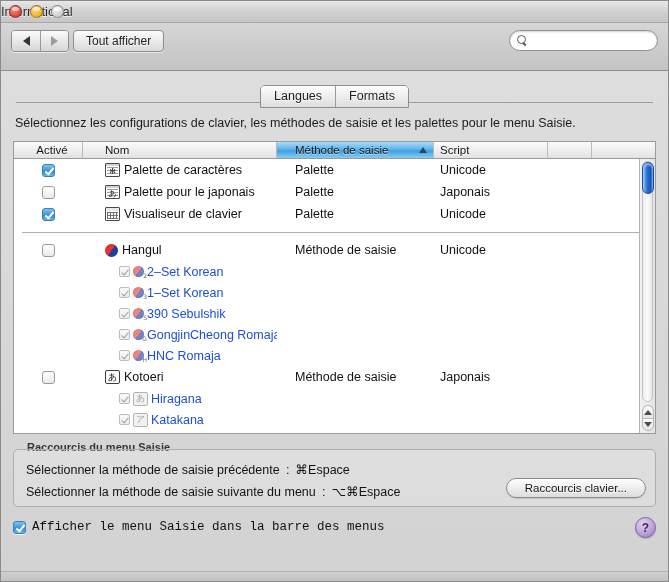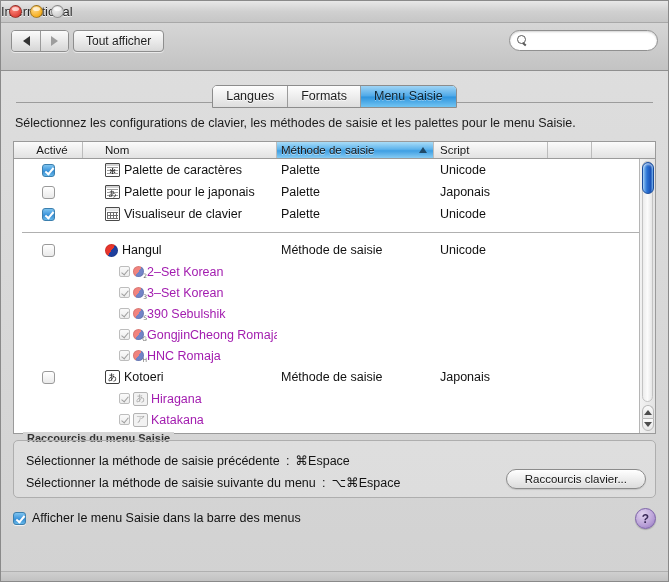--- a/index.html
+++ b/index.html
@@ -182,26 +182,26 @@
   .th.c-script { width: 114px; }
   .th.c-pad1   { width: 44px; }
   .th.c-pad2   { width: 22px; border-right: none; }
 
   .tbody { position: relative; flex: 1; overflow: hidden; background: #fff; }
 
   .row { display: flex; align-items: center; height: 22px; font-size: 12.5px; color: #111; }
   .cell { flex: none; overflow: hidden; white-space: nowrap; }
   .c-active { width: 69px; display: flex; justify-content: center; }
   .c-nom    { width: 194px; display: flex; align-items: center; gap: 4px; padding-left: 22px; }
-  .c-meth   { width: 157px; padding-left: 4px; }
+  .c-meth   { width: 157px; padding-left: 18px; }
   .c-script { width: 114px; padding-left: 6px; }
 
   .row.sub .c-nom { padding-left: 36px; gap: 3px; }
   .row.sub { height: 21px; }
-  .row.sub .label { color: #a21caf; }
+  .row.sub .label { color: #1d4ed8; }
 
   
   .cbx {
     width: 13px; height: 13px; flex: none;
     border: 1px solid #9a9a9a; border-radius: 3px;
     background: linear-gradient(to bottom, #ffffff, #eaeaea);
     box-shadow: 0 1px 0 rgba(255,255,255,0.7);
     position: relative;
   }
   .cbx.on {
@@ -303,21 +303,21 @@
     background: linear-gradient(to bottom, #fafafa, #e6e6e6);
     border: 1px solid #b8b8b8;
   }
   .sb-arrow.up { border-radius: 6px 6px 0 0; border-bottom: none; }
   .sb-arrow.dn { border-radius: 0 0 6px 6px; }
   .ar { width: 0; height: 0; }
   .ar.u { border-left: 4px solid transparent; border-right: 4px solid transparent; border-bottom: 5px solid #4c4c4c; }
   .ar.d { border-left: 4px solid transparent; border-right: 4px solid transparent; border-top: 5px solid #4c4c4c; }
 
   
-  .groupwrap { position: relative; margin-top: 6px; }
+  .groupwrap { position: relative; margin-top: 15px; }
   .grouptitle {
     position: absolute; left: 10px; top: -8px;
     background: #d5d5d5; padding: 0 4px;
     font-size: 11px; font-weight: bold; color: #333;
   }
   .groupbox {
     border: 1px solid #aeaeae; border-radius: 5px;
     background: rgba(255,255,255,0.22);
     padding: 9px 12px 10px;
     position: relative;
@@ -334,21 +334,21 @@
     font-size: 11.5px; color: #141414;
     border: 1px solid #8b8b8b; border-radius: 10px;
     background: linear-gradient(to bottom, #ffffff, #dcdcdc);
     box-shadow: 0 1px 1px rgba(0,0,0,0.12);
     text-shadow: 0 1px 0 rgba(255,255,255,0.7);
   }
 
   
   .footer { position: relative; margin-top: 13px; display: flex; align-items: center; }
   .footer .cbx { margin-right: 6px; }
-  .footer-label { font-size: 12.5px; color: #121212; }
+  .footer-label { font-size: 12.5px; color: #121212; font-family: Liberation Mono, monospace; }
   .helpbtn {
     position: absolute; right: 0; top: -3px;
     width: 21px; height: 21px; border-radius: 50%;
     background: radial-gradient(circle at 36% 28%, #e2d4ef, #b79ed6 62%, #8f72bd);
     border: 1px solid #7c62a8;
     display: flex; align-items: center; justify-content: center;
     font-size: 12px; color: #3a2a58; font-weight: bold;
     box-shadow: 0 1px 1px rgba(0,0,0,0.2);
   }
   .bottomstrip {
@@ -387,21 +387,20 @@
     </div>
   </div>
 
   <div class="content">
 
     <div class="tabstrip">
       <div class="tabline"></div>
       <div class="tabs">
         <div class="tab">Langues</div>
         <div class="tab">Formats</div>
-        <div class="tab active">Menu Saisie</div>
       </div>
     </div>
 
     <div class="desc">Sélectionnez les configurations de clavier, les méthodes de saisie et les palettes pour le menu Saisie.</div>
 
     <div class="tablebox">
       <div class="thead">
         <div class="th c-active">Activé</div>
         <div class="th c-nom">Nom</div>
         <div class="th c-meth sorted">
@@ -479,21 +478,21 @@
             <span class="label">2–Set Korean</span>
           </div>
         </div>
         <div class="row sub">
           <div class="cell c-active"></div>
           <div class="cell c-nom">
             <span class="cbx sm dim"></span>
             <span class="icn taeguk small">
               <span class="badge">3</span>
             </span>
-            <span class="label">3–Set Korean</span>
+            <span class="label">1–Set Korean</span>
           </div>
         </div>
         <div class="row sub">
           <div class="cell c-active"></div>
           <div class="cell c-nom">
             <span class="cbx sm dim"></span>
             <span class="icn taeguk small">
               <span class="badge">S</span>
             </span>
             <span class="label">390 Sebulshik</span>

